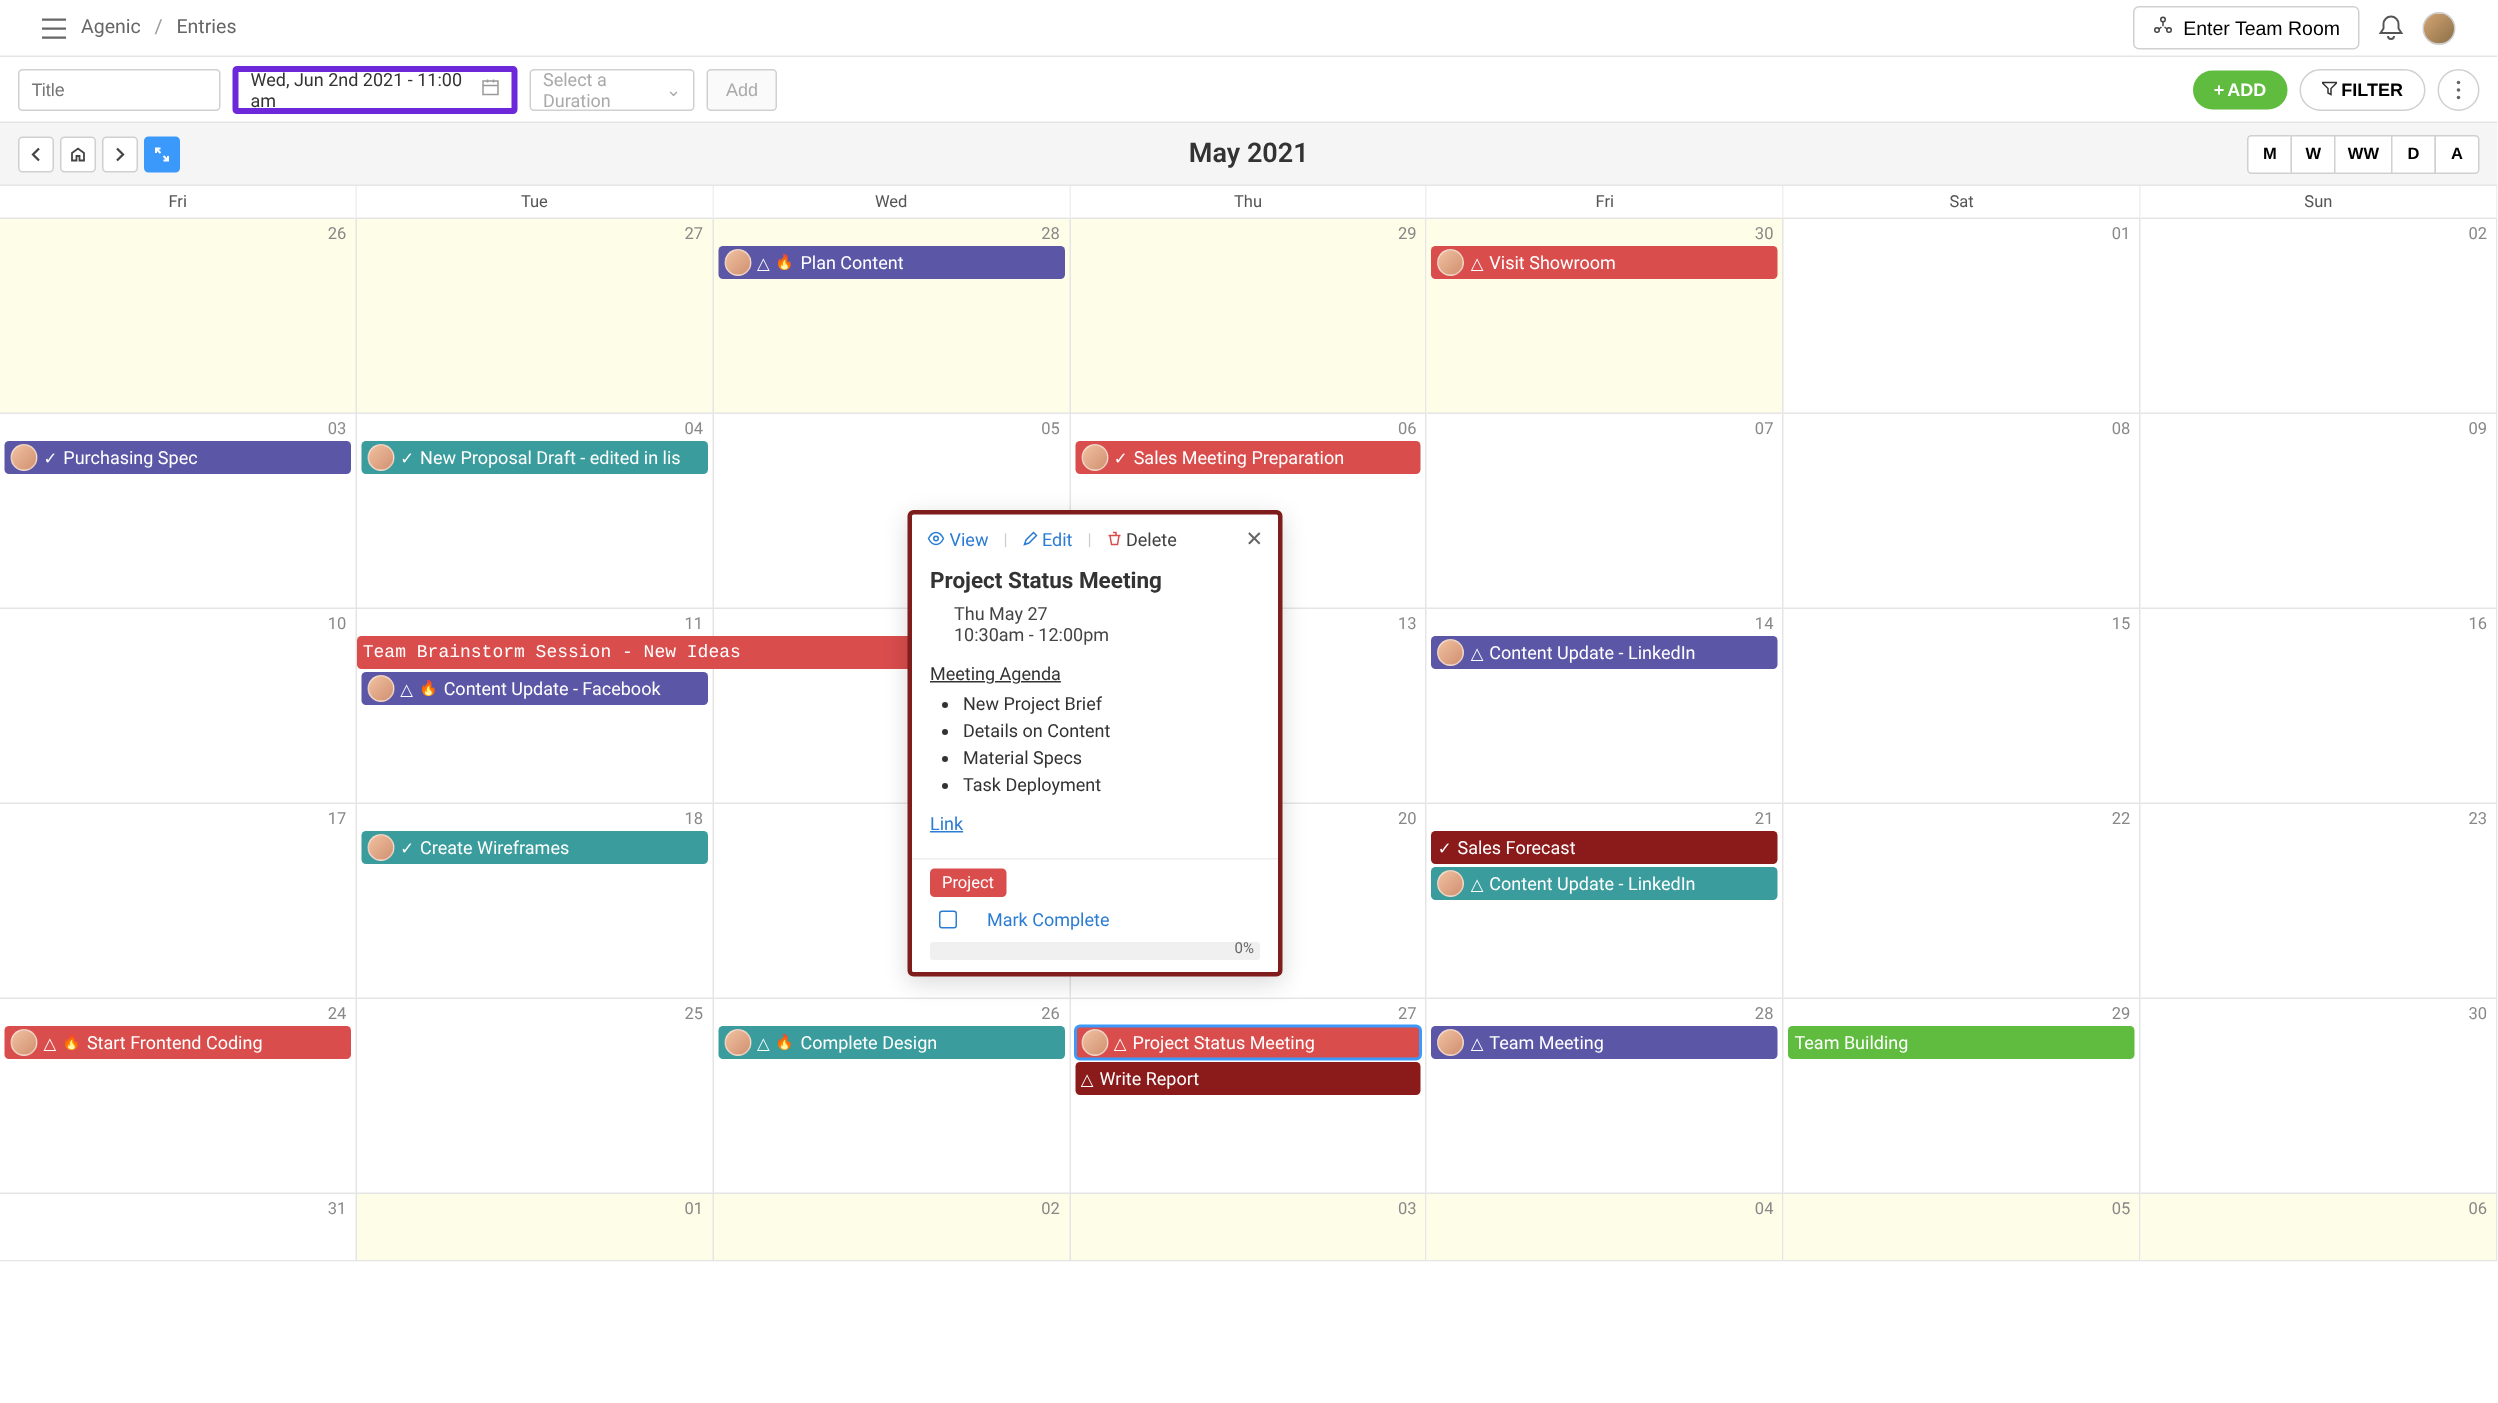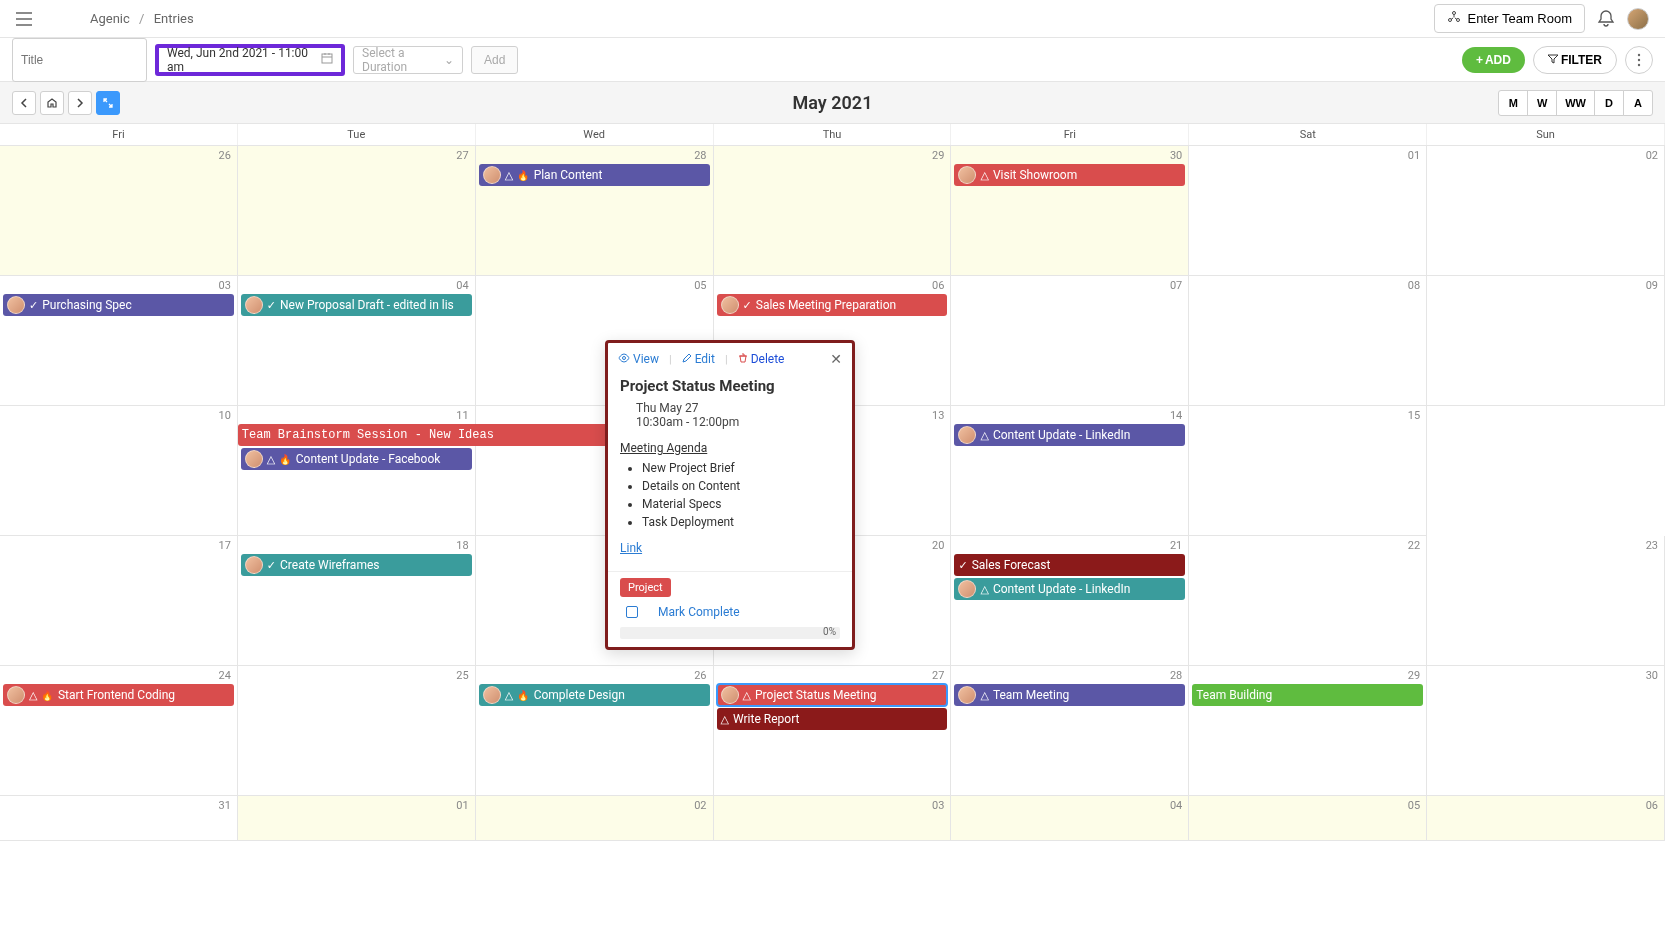--- a/index.html
+++ b/index.html
@@ -1,28 +1,28 @@
 <!DOCTYPE html>
 <html><head>
 <meta charset="utf-8">
 <style>
 * { box-sizing: border-box; margin: 0; padding: 0; }
 body { font-family: -apple-system, BlinkMacSystemFont, "Segoe UI", Roboto, sans-serif; font-size: 13px; color: #333; background: #fff; }
-.top-bar { display: flex; align-items: center; border-bottom: 1px solid #e5e5e5; padding: 8px 16px; height: 38px; gap: 48px; }
+.top-bar { display: flex; align-items: center; border-bottom: 1px solid #e5e5e5; padding: 8px 28px; height: 38px; }
 .hamburger { width: 16px; height: 14px; margin-right: 10px; cursor: pointer; }
 .hamburger svg { display: block; }
 .breadcrumb { color: #555; }
 .breadcrumb span { color: #666; }
 .breadcrumb .sep { margin: 0 6px; color: #999; }
 .top-right { margin-left: auto; display: flex; align-items: center; gap: 10px; }
 .team-room-btn { display: flex; align-items: center; gap: 6px; border: 1px solid #d0d0d0; border-radius: 4px; padding: 5px 12px; background: #fff; cursor: pointer; font-size: 13px; }
 .bell-icon, .avatar-top { width: 22px; height: 22px; cursor: pointer; }
 .avatar-top { border-radius: 50%; background: linear-gradient(135deg, #d4a574, #8b6f47); border: 1px solid #ccc; }
 .toolbar { display: flex; align-items: center; padding: 10px 12px; gap: 8px; border-bottom: 1px solid #e5e5e5; height: 44px; }
-.input-title { width: 135px; height: 44px; border: 1px solid #d0d0d0; border-radius: 3px; padding: 0 8px; font-size: 12px; }
+.input-title { width: 135px; height: 28px; border: 1px solid #d0d0d0; border-radius: 3px; padding: 0 8px; font-size: 12px; }
 .date-picker { width: 190px; height: 32px; border: 4px solid #6d28d9; border-radius: 3px; padding: 0 8px; font-size: 12px; display: flex; align-items: center; justify-content: space-between; cursor: pointer; }
 .duration-sel { width: 110px; height: 28px; border: 1px solid #d0d0d0; border-radius: 3px; padding: 0 8px; font-size: 12px; color: #aaa; display: flex; align-items: center; justify-content: space-between; cursor: pointer; }
 .add-small-btn { height: 28px; border: 1px solid #d0d0d0; border-radius: 3px; padding: 0 12px; font-size: 12px; color: #aaa; background: #fafafa; cursor: not-allowed; }
 .toolbar-right { margin-left: auto; display: flex; align-items: center; gap: 8px; }
 .add-main-btn { background: #5fbc3f; color: #fff; border: none; border-radius: 14px; padding: 6px 14px; font-size: 12px; font-weight: 600; cursor: pointer; display: flex; align-items: center; gap: 2px; }
 .filter-btn { background: #fff; border: 1px solid #d0d0d0; border-radius: 14px; padding: 6px 14px; font-size: 12px; font-weight: 600; cursor: pointer; display: flex; align-items: center; }
 .more-btn { width: 28px; height: 28px; border: 1px solid #d0d0d0; border-radius: 50%; background: #fff; cursor: pointer; display: flex; align-items: center; justify-content: center; }
 .cal-header { display: flex; align-items: center; padding: 8px 12px; background: #f5f5f5; border-bottom: 1px solid #e5e5e5; height: 42px; position: relative; }
 .nav-group { display: flex; gap: 4px; }
 .nav-btn { width: 24px; height: 24px; border: 1px solid #d0d0d0; border-radius: 3px; background: #fff; cursor: pointer; display: flex; align-items: center; justify-content: center; }
@@ -45,21 +45,21 @@
 .purple { background: #5b57a6; }
 .red { background: #d94d4d; }
 .darkred { background: #8b1a1a; }
 .teal { background: #3a9c9c; }
 .green { background: #5fbc3f; }
 .event.span2 { width: calc(200% + 1px); font-family: Liberation Mono, monospace; }
 .popover { position: absolute; top: 340px; left: 605px; width: 250px; background: #fff; border: 3px solid #7f1d1d; border-radius: 4px; box-shadow: 0 4px 16px rgba(0,0,0,0.15); z-index: 100; padding-bottom: 8px; }
 .pop-actions { display: flex; align-items: center; padding: 8px 10px; gap: 0; }
 .pop-act { color: #2b7cd3; font-size: 12px; cursor: pointer; display: flex; align-items: center; gap: 3px; padding: 0 10px; }
 .pop-act:first-child { padding-left: 0; }
-.pop-act.del { color: #1d4ed8; }
+.pop-act.del { color: #404040; }
 .pop-sep-v { color: #ccc; font-size: 11px; }
 .pop-close { margin-left: auto; cursor: pointer; font-size: 14px; color: #666; }
 .pop-title { font-size: 15px; font-weight: 700; padding: 2px 12px 6px; }
 .pop-sub { font-size: 12px; padding: 0 28px; color: #444; }
 .pop-section-hdr { text-decoration: underline; padding: 12px 12px 4px; font-size: 12px; }
 .pop-list { list-style: disc; padding: 0 12px 0 34px; font-size: 12px; }
 .pop-list li { padding: 2px 0; }
 .pop-link { color: #2b7cd3; text-decoration: underline; padding: 10px 12px; display: inline-block; font-size: 12px; cursor: pointer; }
 .pop-hr { border: none; border-top: 1px solid #eee; margin: 6px 0; }
 .pop-tag { display: inline-block; background: #d94d4d; color: #fff; font-size: 11px; padding: 3px 8px; border-radius: 3px; margin: 0 12px; }
@@ -294,20 +294,23 @@
         <div class="events">
           <div class="event purple w-95">
             <span class="av"></span>
             <span class="ic">△</span>
             <span>Content Update - LinkedIn</span>
           </div>
         </div>
       </div>
       <div class="cell">
         <div class="date-num">15</div>
+      </div>
+      <div class="cell">
+        <div class="date-num">16</div>
       </div>
     </div>
     <div class="cal-grid">
       <div class="cell">
         <div class="date-num">17</div>
       </div>
       <div class="cell">
         <div class="date-num">18</div>
         <div class="events">
           <div class="event teal w-95">

